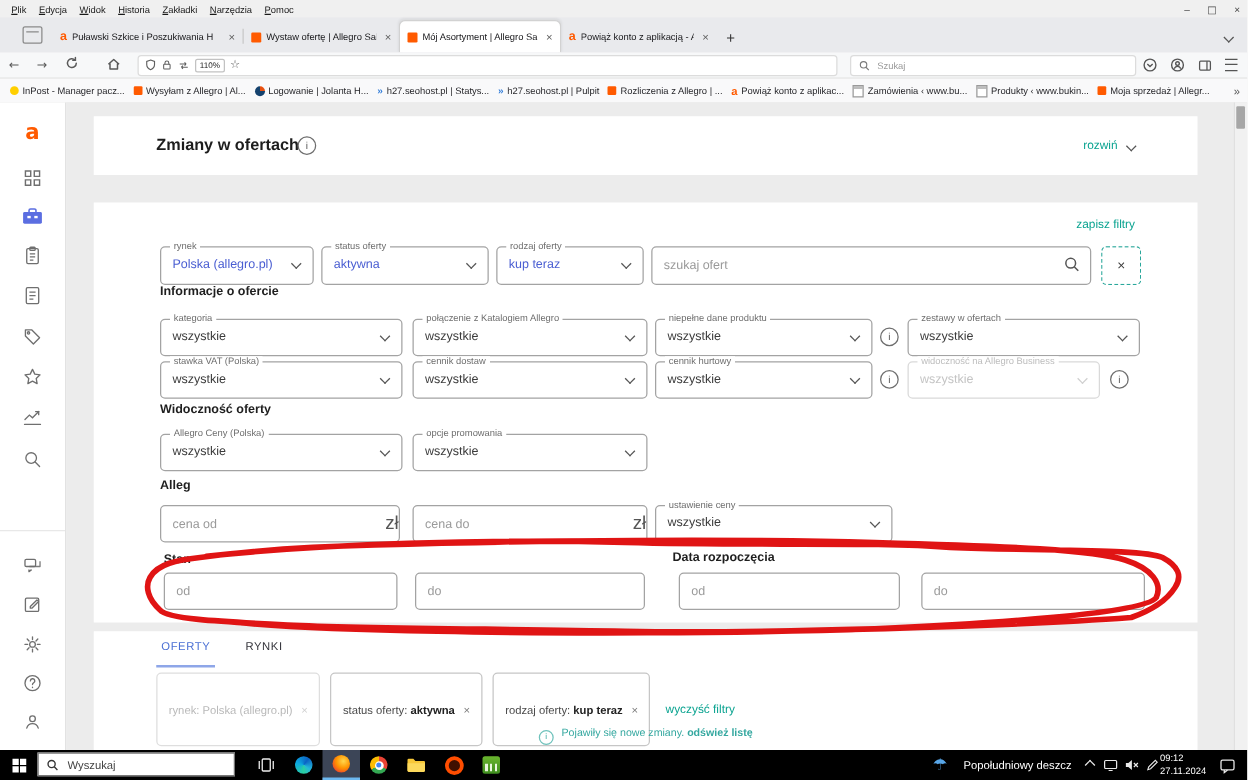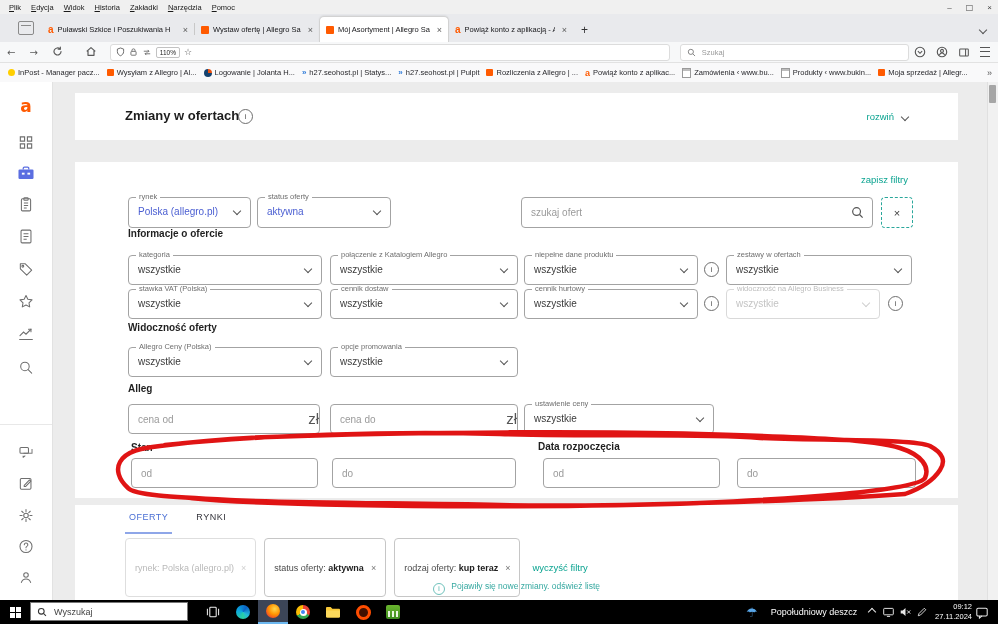--- a/index.html
+++ b/index.html
@@ -101,21 +101,21 @@
   .rtab.active{color:#4a6fd4;border-bottom:2px solid #8ea6e8}
   .rtab.idle{color:#33333a}
   .chips{position:absolute;left:50px;top:33px;display:flex;gap:8px;align-items:center;font-size:9px;color:#4a4a4a}
   .chip{height:25px;display:flex;align-items:center;gap:7px;padding:16px 9px;border:1px solid #c6c6c6;border-radius:4px;background:#fff}
   .chip b{color:#222}
   .chip .x{color:#777;font-size:9px}
   .chip.disabled{color:#b9b9b9;border-color:#dedede}
   .chip.disabled .x{color:#cfcfcf}
   .clearf{color:#0aa390;font-size:9.5px;margin-left:4px}
   .notice{position:absolute;left:0;right:0;top:76px;text-align:center;font-size:8.5px;color:#35a8a0}
-  .notice b{font-weight:normal}
+  .notice b{font-weight:bold}
   .ninfo{display:inline-flex;width:10px;height:10px;border:1px solid #6fc2bc;border-radius:50%;align-items:center;
     justify-content:center;font-size:6.5px;color:#35a8a0;vertical-align:-2px;margin-right:4px}
 
   .annotation{position:absolute;left:58px;top:343px;width:845px;height:90px;z-index:5;pointer-events:none}
   .scrollbar{position:absolute;right:0;top:0;bottom:0;width:10px;background:#f1f1f1;border-left:1px solid #e0e0e0}
   .thumb{position:absolute;left:1px;top:3px;width:7px;height:18px;background:#a6a6a6;border-radius:1px}
 
   
   .taskbar{position:absolute;left:0;bottom:0;right:0;height:24px;background:#000000;color:#eee}
   .startbtn{position:absolute;left:0;top:0;width:30px;height:24px;display:flex;align-items:center;justify-content:center}
@@ -132,21 +132,21 @@
   .ffox{background:radial-gradient(circle at 62% 35%,#ffd84d,#ff9400 45%,#f25c1e 70%,#a9006e 100%)}
   .chrome{background:conic-gradient(#e94335 0 33%,#34a853 33% 66%,#fbbc04 66% 100%);position:relative}
   .chrome::before{content:"";position:absolute;left:3.5px;top:3.5px;width:7px;height:7px;background:#fff;border-radius:50%}
   .chrome::after{content:"";position:absolute;left:4.75px;top:4.75px;width:4.5px;height:4.5px;background:#4286f5;border-radius:50%}
   .donut{width:9px;height:9px;border:3.5px solid #ff4d00;border-radius:50%;box-sizing:content-box;background:#401000}
   .greenapp{width:14px;height:14px;border-radius:2px;background:linear-gradient(#6ab52e,#3f8e1f);position:relative}
   .greenapp::after{content:"";position:absolute;left:2px;right:2px;bottom:2px;height:6px;
     background:repeating-linear-gradient(90deg,#eaf6df 0 2px,transparent 2px 4px)}
   .tray{position:absolute;top:0;height:24px;display:flex;align-items:center;justify-content:center}
   .chev-up{display:inline-block;width:5px;height:5px;border-left:1.4px solid #e8e8e8;border-top:1.4px solid #e8e8e8;transform:rotate(45deg)}
-  .clock{position:absolute;left:928px;top:2px;width:44px;text-align:right;font-size:7.5px;line-height:10px;color:#fff}
+  .clock{position:absolute;left:928px;top:2px;width:44px;text-align:left;font-size:7.5px;line-height:10px;color:#fff}
   .umb{color:#58a6e8;font-size:13px}
   .wtxt{font-size:9px;color:#fff}
 </style>
 </head>
 <body>
 
 <div class="screen">
 
   <div class="menubar">
     <span class="menu-item">Plik</span>
@@ -367,20 +367,25 @@
         <div class="f blue" style="left:53px;top:35px;width:121px;height:29px">
           <span class="fl">rynek</span>
           <span class="fv">Polska (allegro.pl)</span>
           <span class="chev"></span>
         </div>
         <div class="f blue" style="left:182px;top:35px;width:132px;height:29px">
           <span class="fl">status oferty</span>
           <span class="fv">aktywna</span>
           <span class="chev"></span>
         </div>
+        <div class="f blue" style="left:322px;top:35px;width:116px;height:29px">
+          <span class="fl">rodzaj oferty</span>
+          <span class="fv">kup teraz</span>
+          <span class="chev"></span>
+        </div>
         <div class="f inp" style="left:446px;top:35px;width:350px;height:29px">
           <input style="padding-right: 28px;" placeholder="szukaj ofert">
           <span class="mag"><svg width="13" height="13" viewBox="0 0 14 14" fill="none" stroke="#555" stroke-width="1.3">
                 <circle cx="6" cy="6" r="4.2"></circle>
                 <path d="M9.2 9.2l3.3 3.3"></path>
               </svg></span>
         </div>
         <span class="xbtn" style="left:806px;top:35px">×</span>
 
         <span class="stitle" style="left:53px;top:66px">Informacje o ofercie</span>

